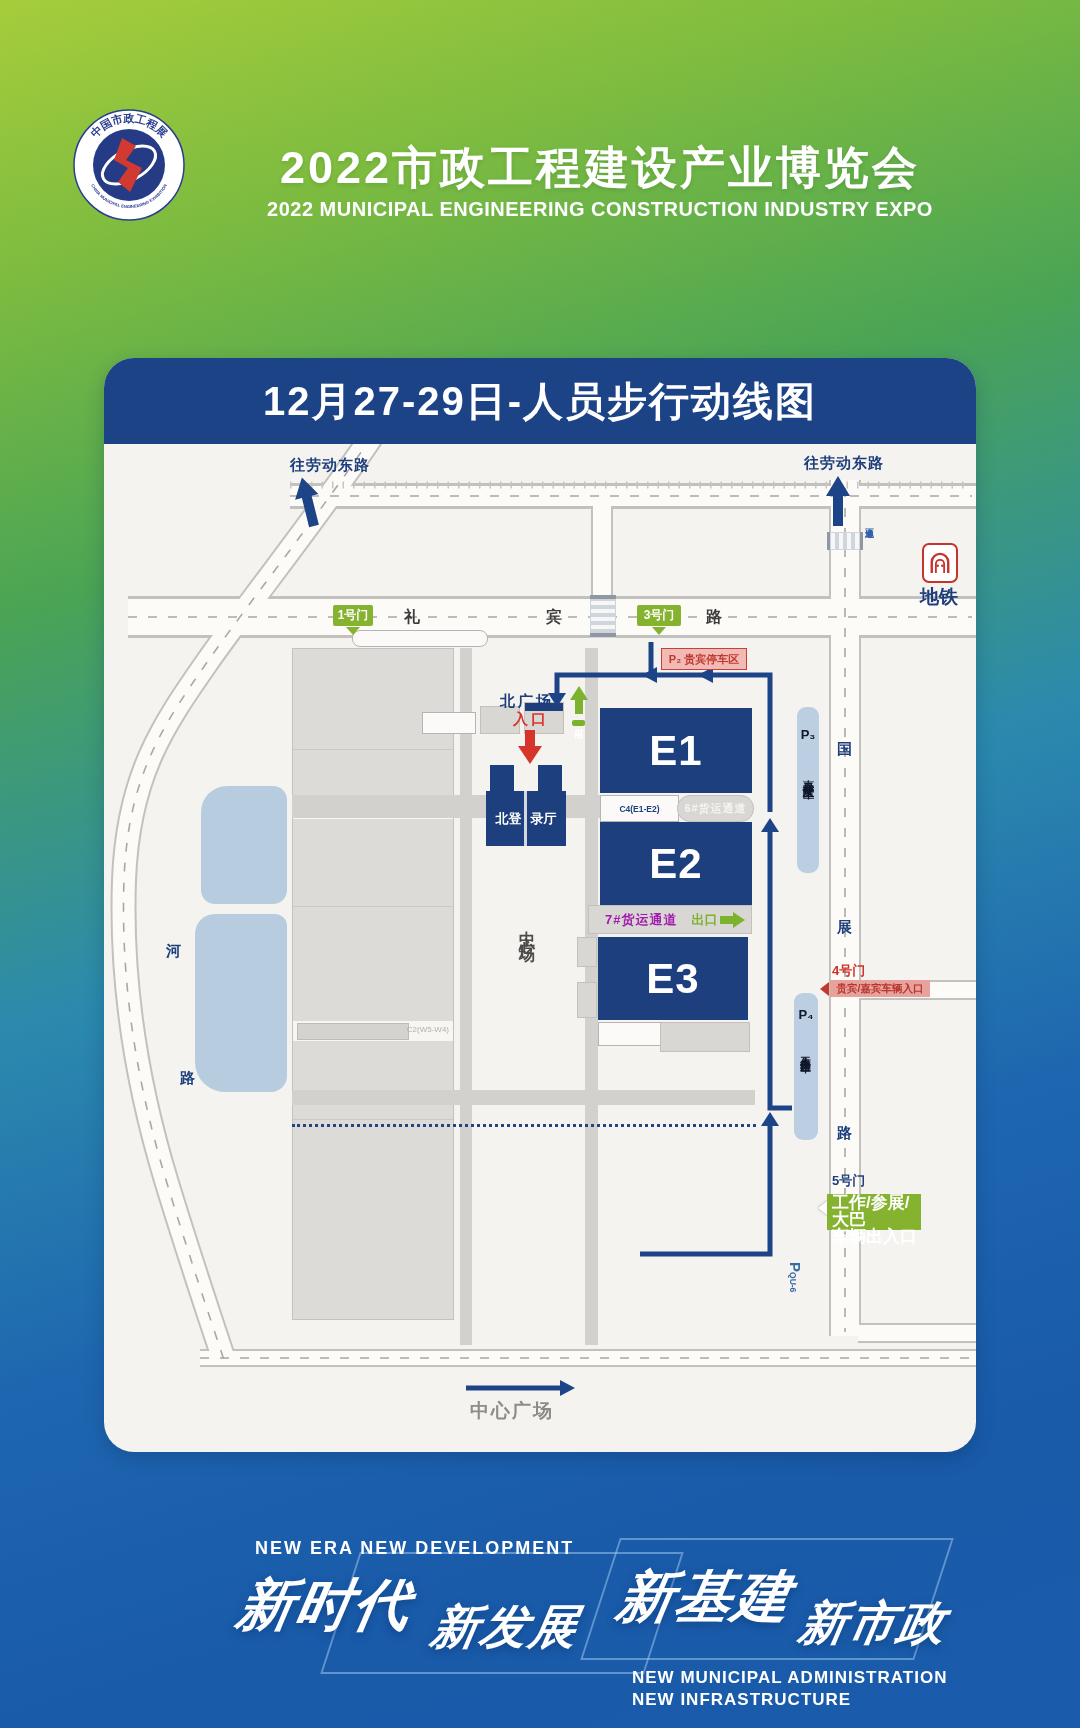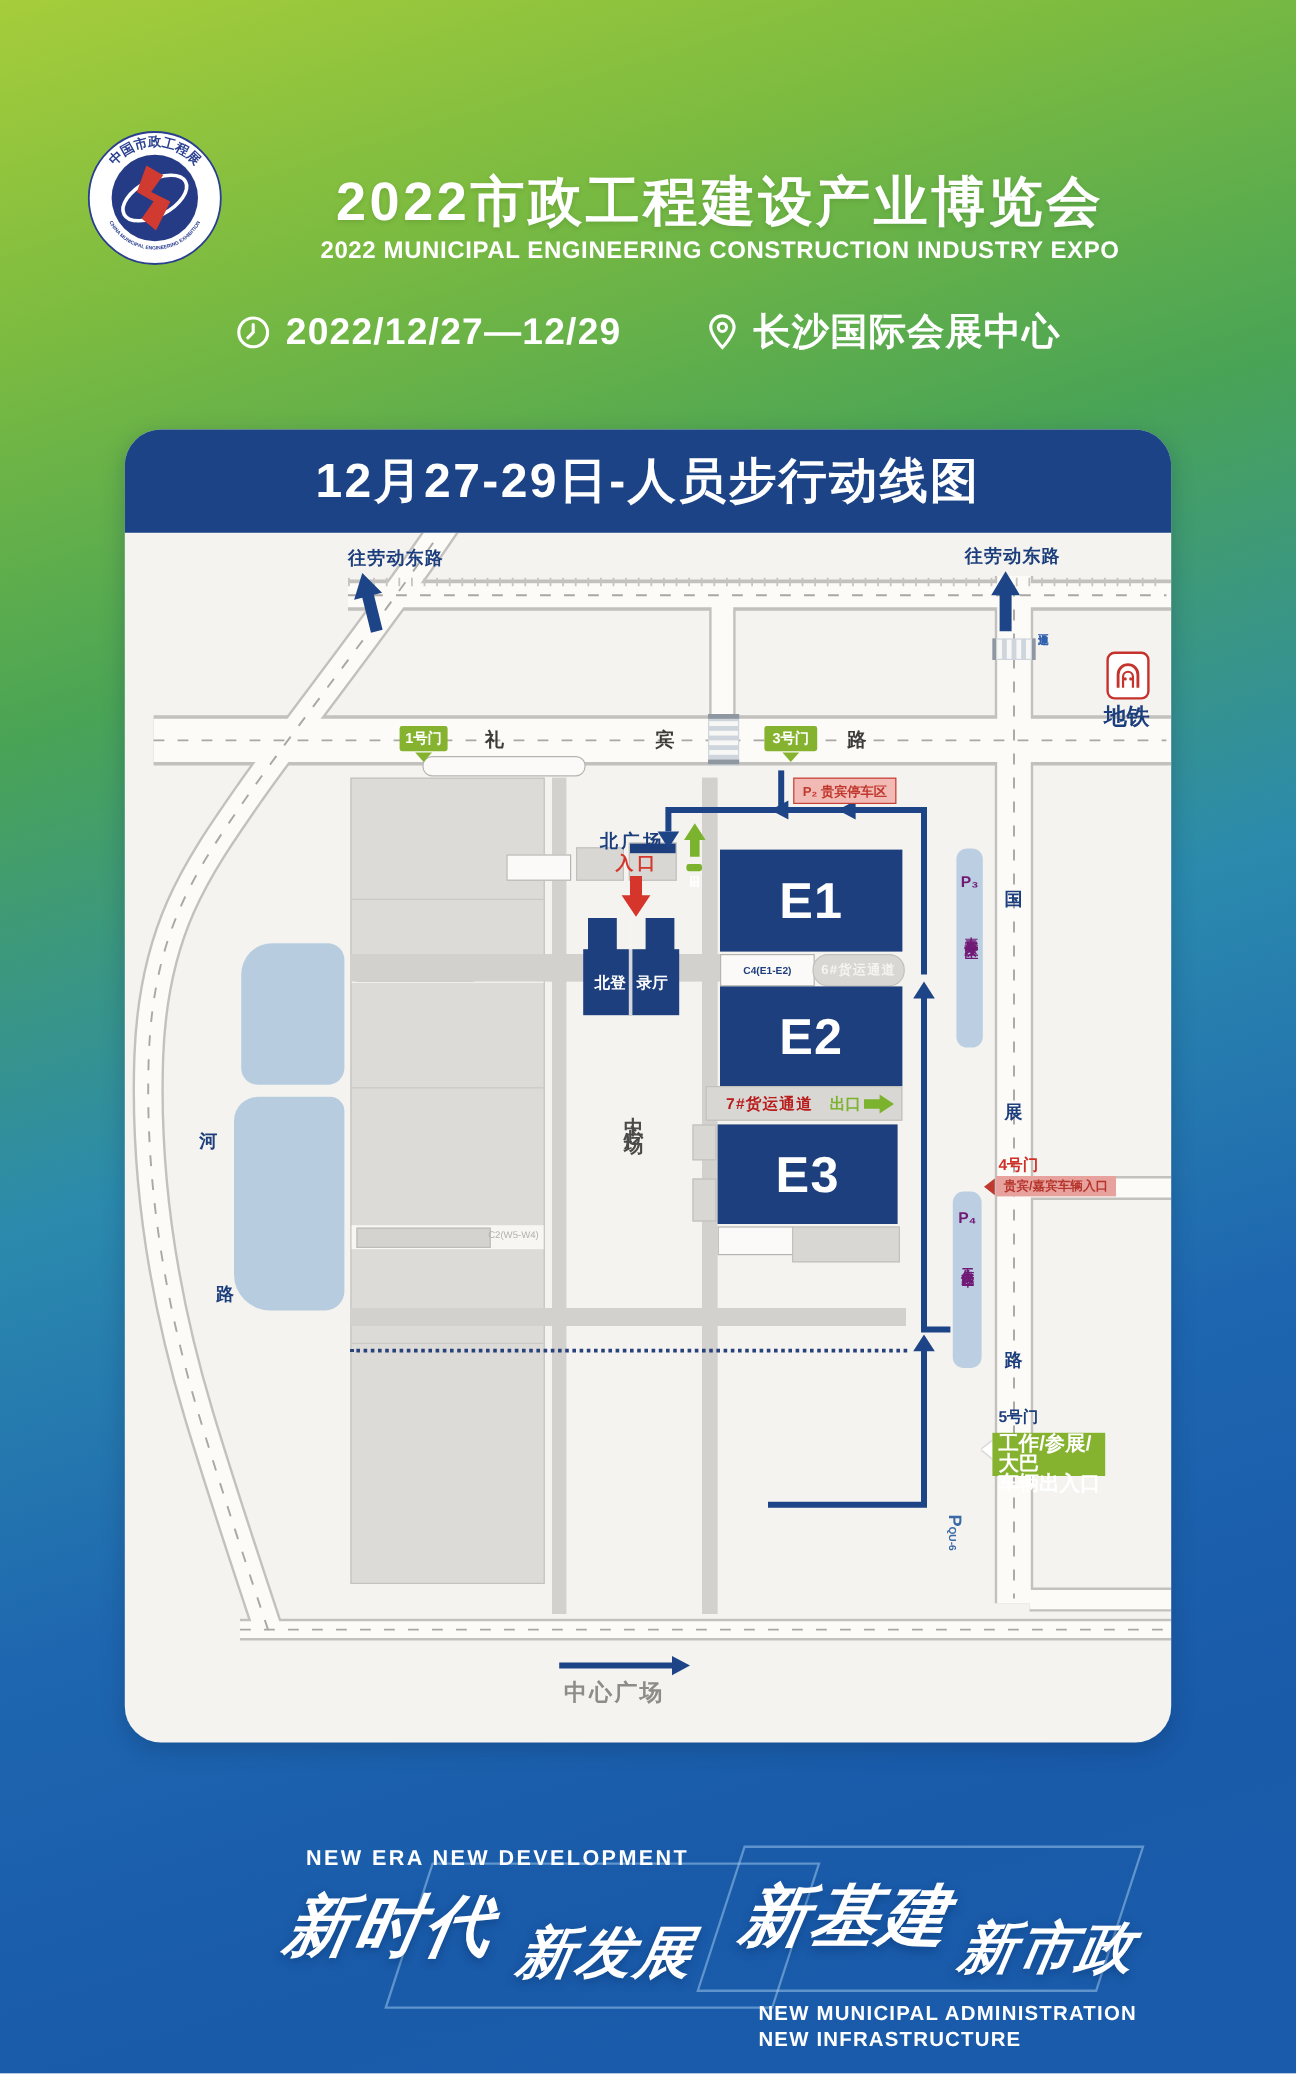--- a/index.html
+++ b/index.html
@@ -29,21 +29,21 @@
   .gray-box{position:absolute;background:#d8d7d3;border:1px solid #c2c1bd;z-index:2;}
   .white-box{position:absolute;background:#fbfaf8;border:1px solid #b5b4b0;z-index:2;}
   .navy-txt{position:absolute;color:#1c3e7c;font-weight:700;z-index:5;}
   .road-char{position:absolute;color:#3c3c3a;font-weight:700;font-size:16px;z-index:5;}
   .gate{position:absolute;background:#86b32f;color:#fff;font-weight:700;font-size:12px;text-align:center;
     border-radius:2px;z-index:5;display:flex;align-items:center;justify-content:center;}
   .tri-dn{position:absolute;width:0;height:0;border-left:7px solid transparent;border-right:7px solid transparent;
     border-top:8px solid #86b32f;z-index:5;}
   .vtext{writing-mode:vertical-rl;text-orientation:upright;}
   .pstrip{position:absolute;background:#bccfe2;border-radius:9px;z-index:2;display:flex;flex-direction:column;
-    align-items:center;color:#701a75;font-weight:700;gap:21px;}
+    align-items:center;color:#0f172a;font-weight:700;gap:21px;}
   .fence{position:absolute;border-top:3px dotted #27427c;z-index:3;}
   .wband{position:absolute;left:0;width:100%;background:#f7f6f3;z-index:2;}
   .wlabel{position:absolute;color:#b2b1ae;font-size:8px;z-index:3;}
   .seam{position:absolute;left:0;width:100%;height:1px;background:#cac9c5;}
   
   .slogan{position:absolute;color:#fff;font-weight:700;font-style:italic;transform:skewX(-10deg);
     text-shadow:0 3px 8px rgba(6,40,90,.4);letter-spacing:2px;z-index:3;}
   .pgram{position:absolute;border:2px solid rgba(165,205,240,.5);transform:skewX(-18deg);z-index:1;}
   .ften{position:absolute;color:#fff;font-weight:700;z-index:3;}
 </style>
@@ -67,36 +67,20 @@
       </text>
       <circle cx="57" cy="57" r="36" fill="#253b85"></circle>
       <ellipse cx="57" cy="57" rx="29" ry="15" fill="none" stroke="#ffffff" stroke-width="3" transform="rotate(-28 57 57)"></ellipse>
       <path d="M50,30 L64,38 L54,52 L70,60 L58,84 L46,74 L56,60 L42,52 Z" fill="#d03a31"></path>
     </svg>
   </div>
 
   <div class="hd-title">2022市政工程建设产业博览会</div>
   <div class="hd-sub">2022 MUNICIPAL ENGINEERING CONSTRUCTION INDUSTRY EXPO</div>
 
-  <div class="info-row">
-    <div class="info-item">
-      <svg width="30" height="30" viewBox="0 0 30 30">
-        <circle cx="15" cy="15" r="12" fill="none" stroke="#fff" stroke-width="2.6"></circle>
-        <path d="M15,8.5 V15 L10.5,19.5" fill="none" stroke="#fff" stroke-width="2.6" stroke-linecap="round"></path>
-      </svg>
-      <span>2022/12/27—12/29</span>
-    </div>
-    <div class="info-item">
-      <svg width="28" height="32" viewBox="0 0 24 28">
-        <path d="M12,2 C7,2 3.5,5.8 3.5,10.3 C3.5,16 12,25 12,25 C12,25 20.5,16 20.5,10.3 C20.5,5.8 17,2 12,2 Z" fill="none" stroke="#fff" stroke-width="2.3"></path>
-        <circle cx="12" cy="10.3" r="3" fill="none" stroke="#fff" stroke-width="2.2"></circle>
-      </svg>
-      <span>长沙国际会展中心</span>
-    </div>
-  </div>
 
   <div class="card">
     <div class="card-bar">12月27-29日-人员步行动线图</div>
 
     <div class="map">
 
       <svg class="lyr z1" viewBox="0 0 872 1008">
         <g stroke="#c2c1bd" fill="none">
           <path d="M268,-8 C220,64 150,152 106,214 C60,280 24,330 20,436 C16,548 36,650 62,736 C82,802 102,862 120,916" stroke-width="26"></path>
           <path d="M186,52 H872" stroke-width="26"></path>
@@ -186,21 +170,21 @@
         <div class="abs" style="left:38px;top:0;width:3px;height:81px;background:#f4f3ef;opacity:.85;"></div>
       </div>
 
       <div class="abs z5 vtext" style="left:412px;top:474px;font-size:16px;font-weight:700;color:#4a4a48;letter-spacing:5px;">中心广场</div>
 
       <div class="hall" style="left:496px;top:264px;width:152px;height:85px;">E1</div>
       <div class="white-box z3" style="left:496px;top:351px;width:77px;height:25px;display:flex;align-items:center;justify-content:center;font-size:8.5px;font-weight:700;color:#1e3f7d;">C4(E1-E2)</div>
       <div class="gray-box z3" style="left:573px;top:351px;width:75px;height:25px;display:flex;align-items:center;justify-content:center;font-size:11px;font-weight:700;color:#f5f4f1;letter-spacing:1px;border-radius:13px;">6#货运通道</div>
       <div class="hall" style="left:496px;top:378px;width:152px;height:83px;">E2</div>
       <div class="gray-box z3" style="left:484px;top:461px;width:162px;height:27px;display:flex;align-items:center;">
-        <span style="margin-left:16px;font-size:13px;font-weight:700;color:#b91c1c;letter-spacing:1px;">7#货运通道</span>
+        <span style="margin-left:16px;font-size:13px;font-weight:700;color:#a21caf;letter-spacing:1px;">7#货运通道</span>
         <span style="margin-left:14px;font-size:13px;font-weight:700;color:#7cb32e;">出口</span>
         <svg width="26" height="18" viewBox="0 0 26 18" style="margin-left:3px;">
           <path d="M0,5 H13 V1 L25,9 L13,17 V13 H0 Z" fill="#7cb32e"></path>
         </svg>
       </div>
       <div class="hall" style="left:494px;top:493px;width:150px;height:83px;">E3</div>
       <div class="gray-box" style="left:473px;top:493px;width:18px;height:28px;"></div>
       <div class="gray-box" style="left:473px;top:538px;width:18px;height:34px;"></div>
       <div class="white-box" style="left:494px;top:578px;width:62px;height:22px;"></div>
       <div class="gray-box" style="left:556px;top:578px;width:88px;height:28px;"></div>

